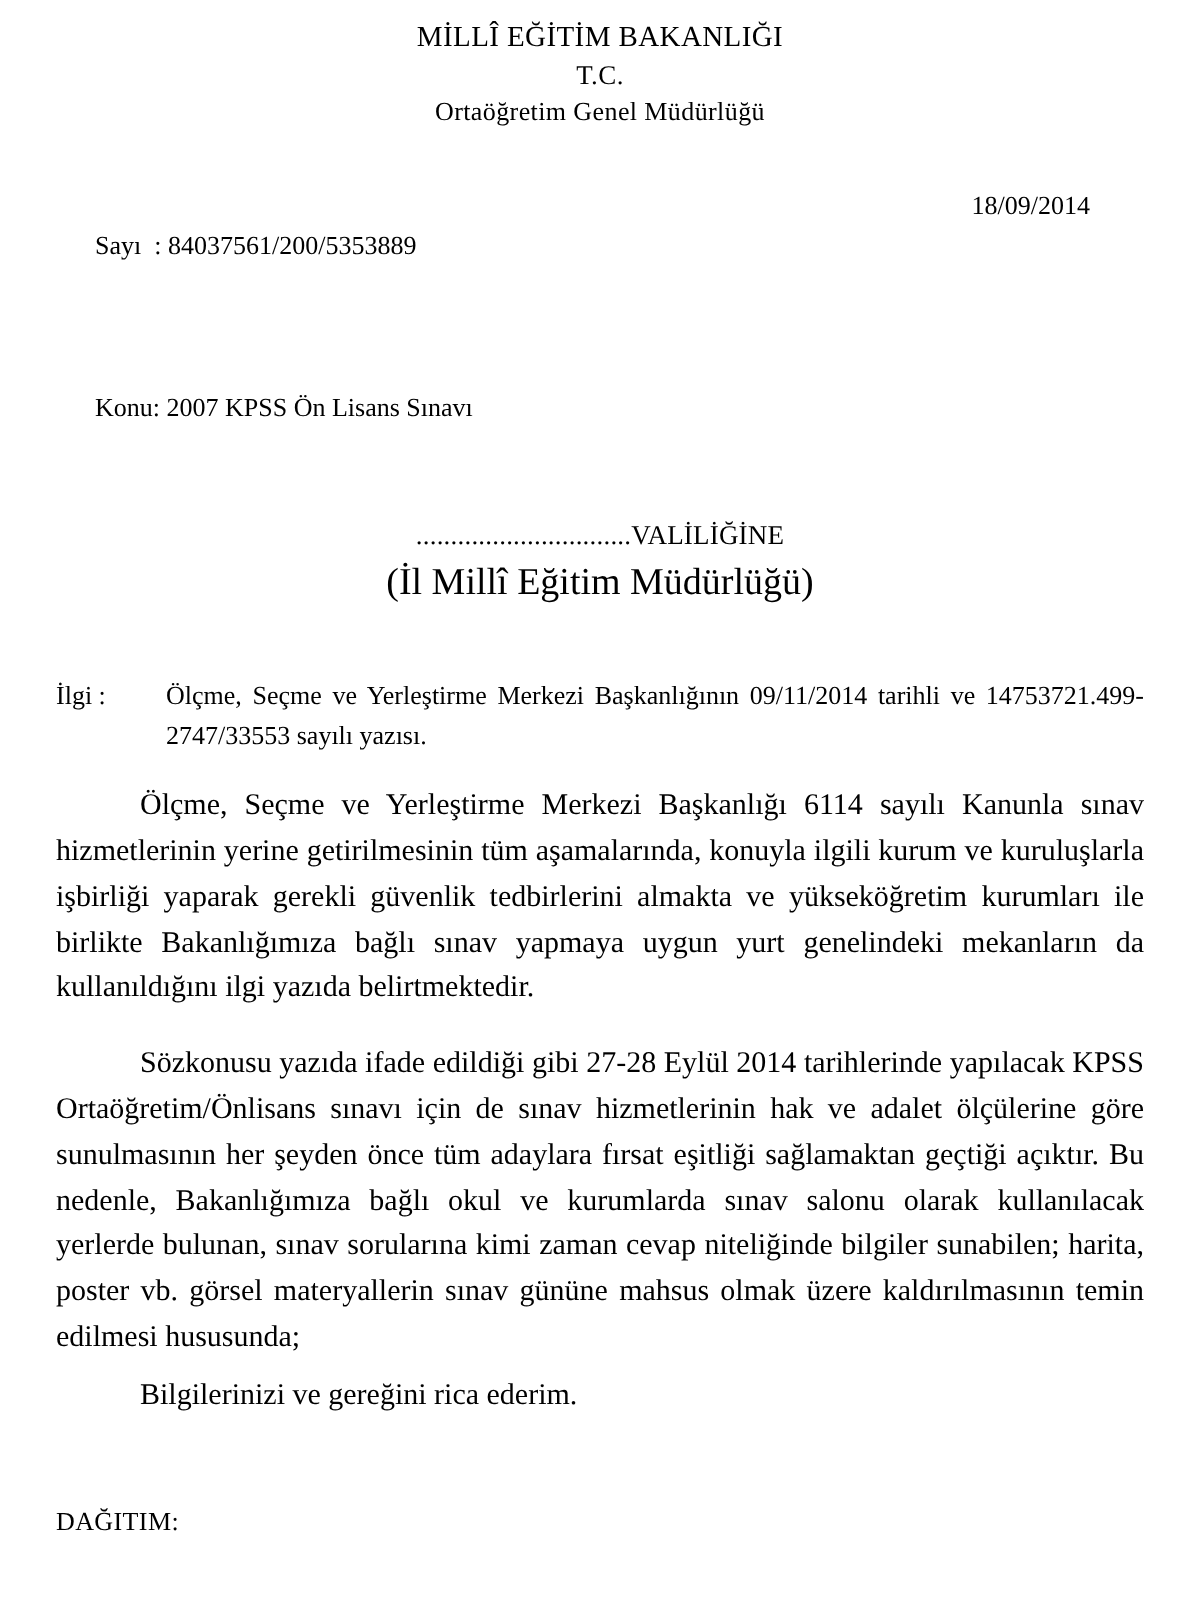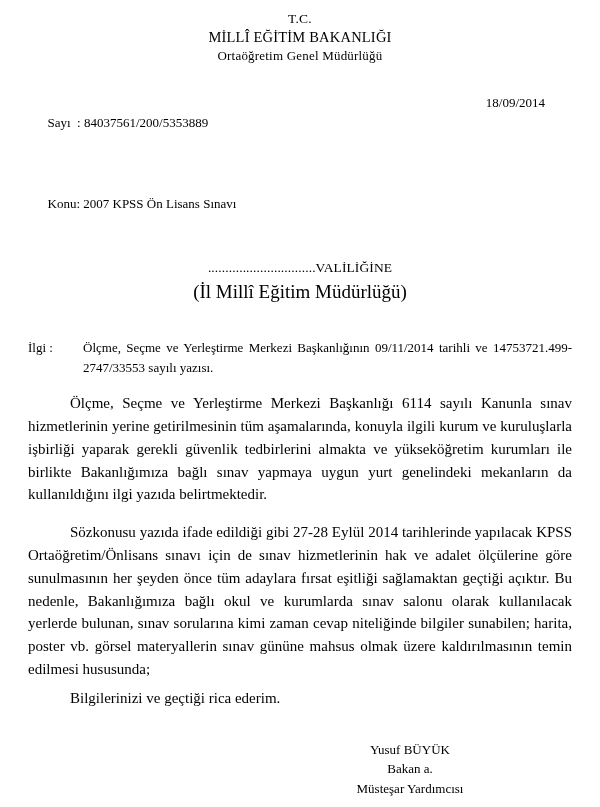--- a/index.html
+++ b/index.html
@@ -137,22 +137,22 @@
   .dist-title {
     letter-spacing: 0.2px;
   }
 </style>
 </head>
 <body>
 
 <div class="page">
 
   <div class="letterhead">
+    <div class="lh-line lh-ministry">MİLLÎ EĞİTİM BAKANLIĞI</div>
     <div class="lh-line lh-tc">T.C.</div>
-    <div class="lh-line lh-ministry">MİLLÎ EĞİTİM BAKANLIĞI</div>
     <div class="lh-line lh-dept">Ortaöğretim Genel Müdürlüğü</div>
   </div>
 
   <div class="refblock">
     <div class="ref-row">
       <span>Sayı  : 84037561/200/5353889</span>
       <span class="ref-date">18/09/2014</span>
     </div>
     <div class="ref-row">
       <span>Konu: 2007 KPSS Ön Lisans Sınavı</span>
@@ -165,28 +165,21 @@
   </div>
 
   <div class="ilgi">
     <span class="ilgi-label">İlgi  :</span><span>Ölçme, Seçme ve Yerleştirme Merkezi Başkanlığının 09/11/2014 tarihli ve 14753721.499-2747/33553 sayılı yazısı.</span>
   </div>
 
   <p class="body-p">Ölçme, Seçme ve Yerleştirme Merkezi Başkanlığı 6114 sayılı Kanunla sınav hizmetlerinin yerine getirilmesinin tüm aşamalarında, konuyla ilgili kurum ve kuruluşlarla işbirliği yaparak gerekli güvenlik tedbirlerini almakta ve yükseköğretim kurumları ile birlikte Bakanlığımıza bağlı sınav yapmaya uygun yurt genelindeki mekanların da kullanıldığını ilgi yazıda belirtmektedir.</p>
 
   <p class="body-p">Sözkonusu yazıda ifade edildiği gibi 27-28 Eylül 2014 tarihlerinde yapılacak KPSS Ortaöğretim/Önlisans sınavı için de sınav hizmetlerinin hak ve adalet ölçülerine göre sunulmasının her şeyden önce tüm adaylara fırsat eşitliği sağlamaktan geçtiği açıktır. Bu nedenle, Bakanlığımıza bağlı okul ve kurumlarda sınav salonu olarak kullanılacak yerlerde bulunan, sınav sorularına kimi zaman cevap niteliğinde bilgiler sunabilen; harita, poster vb. görsel materyallerin sınav gününe mahsus olmak üzere kaldırılmasının temin edilmesi hususunda;</p>
 
-  <p class="body-p tight">Bilgilerinizi ve geçtiği rica ederim.</p>
+  <p class="body-p tight">Bilgilerinizi ve gereğini rica ederim.</p>
 
-  <div class="signature">
-    <div class="sig-inner">
-      <div class="sig-name">Yusuf BÜYÜK</div>
-      <div class="sig-role1">Bakan a.</div>
-      <div class="sig-role2">Müsteşar Yardımcısı</div>
-    </div>
-  </div>
 
   <div class="distribution">
     <div class="dist-title">DAĞITIM:</div>
 
   </div>
 
 </div>
 
 </body></html>

